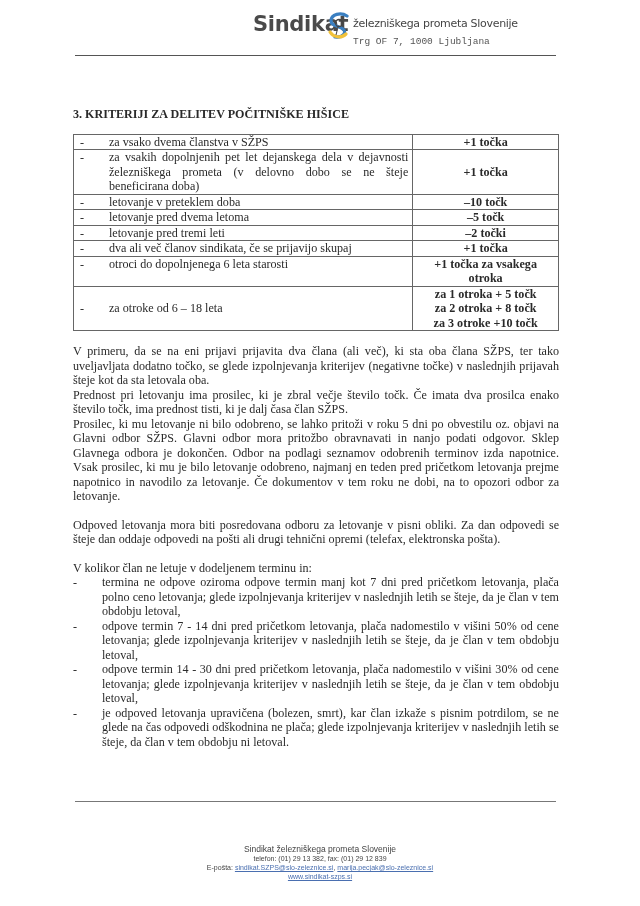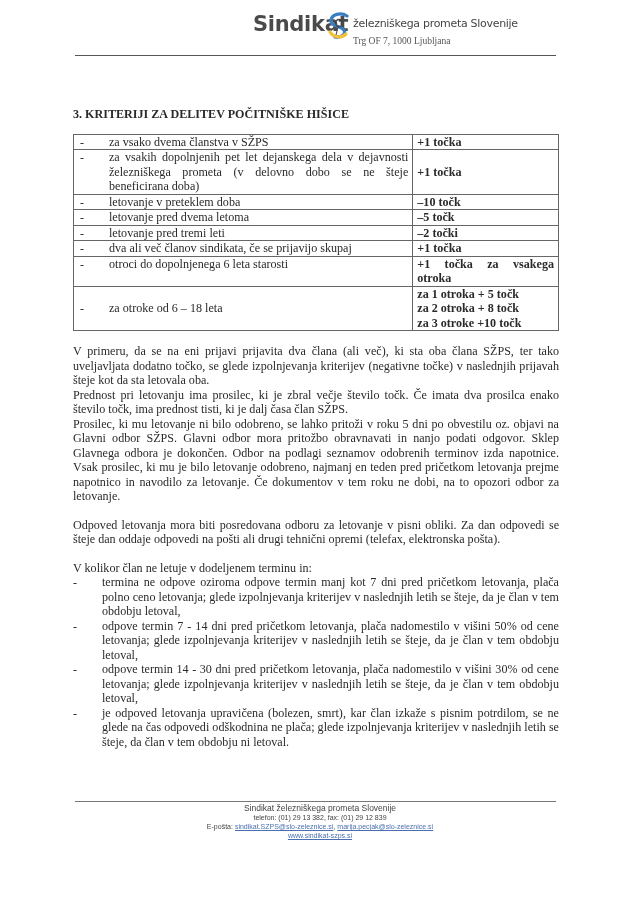--- a/index.html
+++ b/index.html
@@ -3,44 +3,44 @@
   <meta charset="utf-8">
   <style>
     * { box-sizing: border-box; margin: 0; padding: 0; }
     html, body { width: 640px; height: 906px; background: #ffffff; overflow: hidden; }
     body { position: relative; font-family: "Liberation Serif", serif; color: #2a2a2a; }
 
     .header { position: absolute; left: 0; top: 0; width: 640px; height: 70px; }
     .logo-word { position: absolute; left: 253px; top: 12px; font-family: "DejaVu Sans", sans-serif; font-weight: bold; font-size: 21px; color: #4a4a4a; letter-spacing: -0.3px; }
     .logo-mark { position: absolute; left: 327px; top: 12px; width: 24px; height: 28px; }
     .logo-title { position: absolute; left: 353px; top: 17px; font-family: "DejaVu Sans", sans-serif; font-size: 11px; color: #454545; letter-spacing: -0.3px; }
-    .logo-address { position: absolute; left: 353px; top: 36px; font-family: Liberation Serif, serif; font-size: 9.5px; color: #555; }
+    .logo-address { position: absolute; left: 353px; top: 36px; font-family: Liberation Mono, monospace; font-size: 9.5px; color: #555; }
     .header-rule { position: absolute; left: 75px; top: 55px; width: 481px; height: 1px; background: #555; }
 
     .content { position: absolute; left: 73px; top: 107px; width: 486px; font-size: 12.1px; line-height: 14.5px; text-align: justify; }
     .h { font-weight: bold; font-size: 12.1px; }
     p { margin: 0; }
     .gap { height: 14px; }
 
     table.crit { border-collapse: collapse; width: 486px; margin-top: 12px; font-size: 12.1px; line-height: 14.5px; }
     table.crit td { border: 1px solid #666; vertical-align: middle; }
     td.c1 { width: 340px; padding: 0 4px 0 6px; }
-    td.c2 { width: 146px; font-weight: bold; padding: 0 4px; }
+    td.c2 { width: 146px; text-align: center; font-weight: bold; padding: 0 4px; }
     .dash-row { display: flex; }
     .dash-row .d { width: 29px; flex: none; }
     .dash-row .t { flex: 1; text-align: justify; }
 
     ul.bul { list-style: none; }
     ul.bul li { display: flex; }
     ul.bul li .d { width: 29px; flex: none; }
     ul.bul li .t { flex: 1; text-align: justify; }
 
     .footer-rule { position: absolute; left: 75px; top: 801px; width: 481px; height: 1px; background: #777; }
     .footer { position: absolute; left: 0; top: 803px; width: 640px; text-align: center; font-family: "Liberation Sans", sans-serif; color: #444; }
-    .f1 { font-size: 8.5px; line-height: 10px; }
+    .f1 { font-size: 8.5px; line-height: 10px; margin-top: 41px; }
     .f2 { font-size: 7px; line-height: 9px; }
     .f3 { font-size: 7px; line-height: 9px; }
     .f4 { font-size: 7px; line-height: 9px; }
     a.lnk { color: #4a6fb0; text-decoration: underline; }
   </style>
 </head>
 <body>
 
 <div class="header">
   <span class="logo-word">Sindikat</span>

